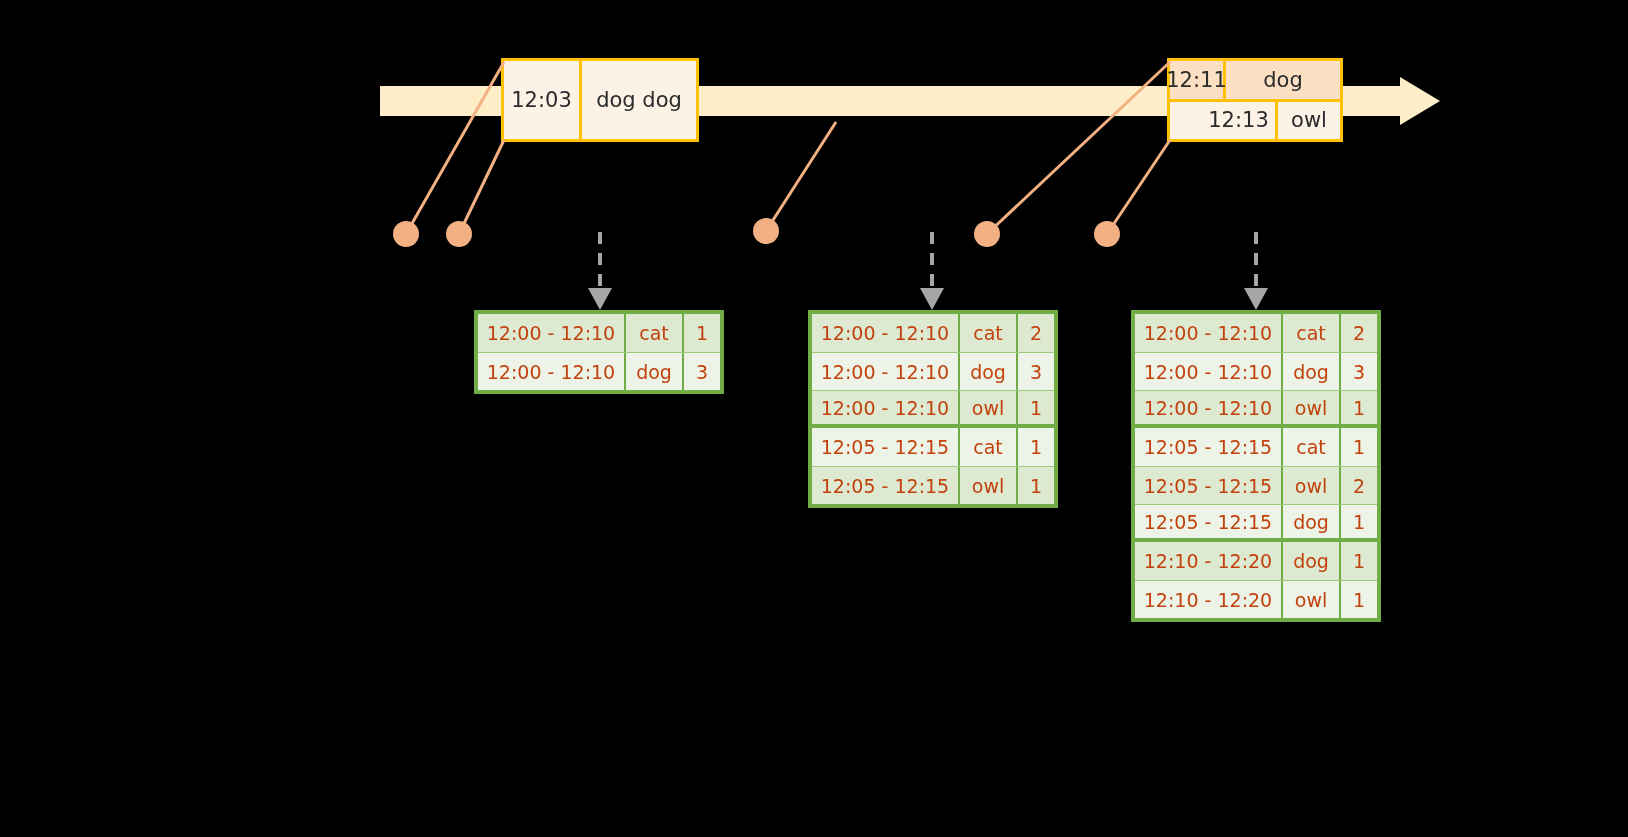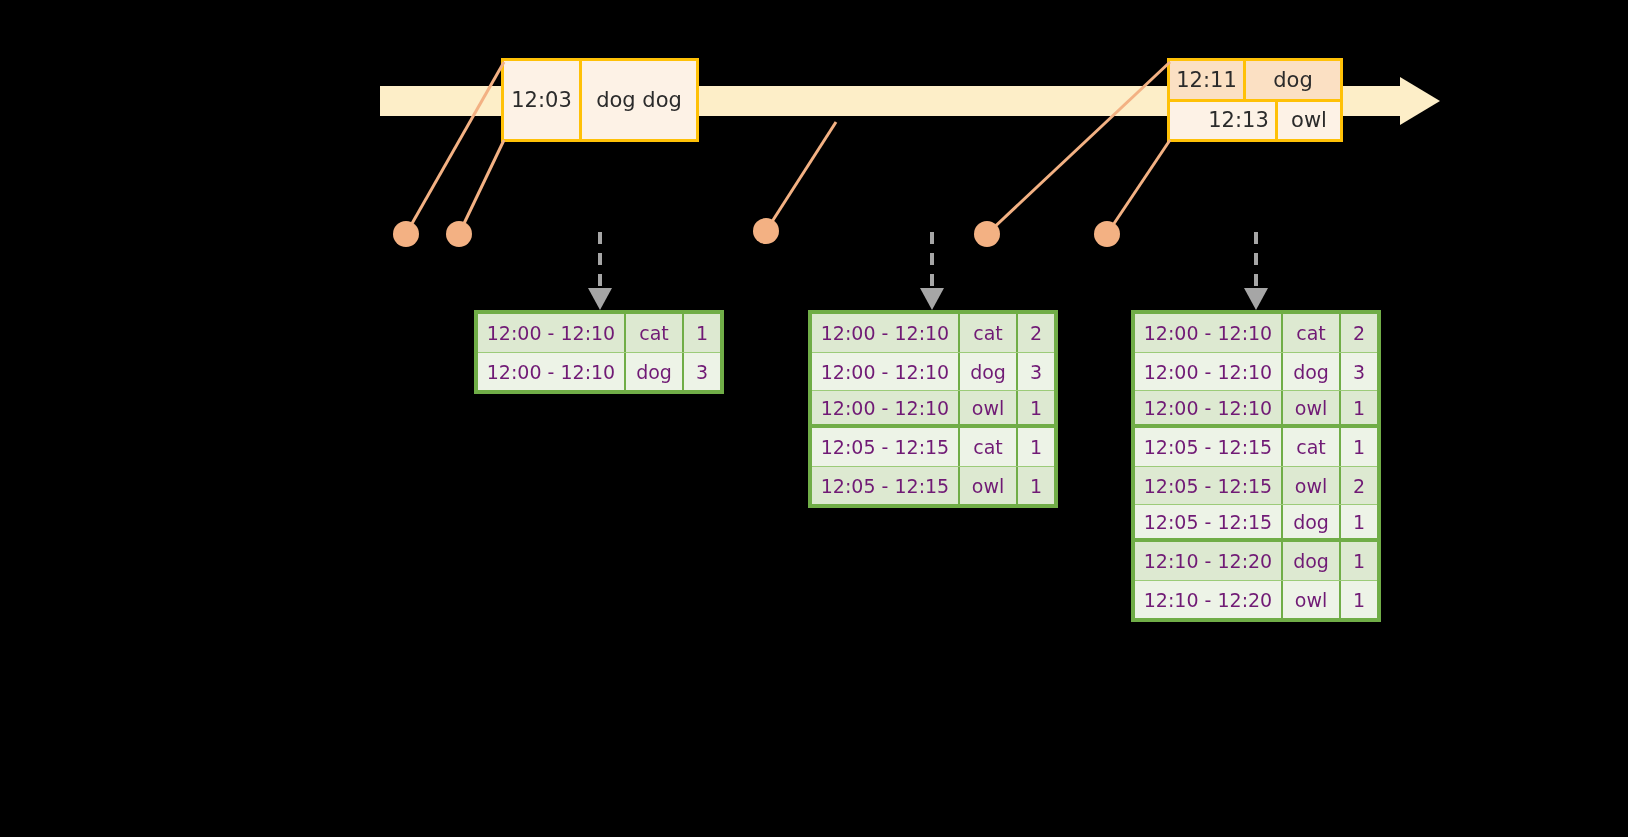--- a/index.html
+++ b/index.html
@@ -96,21 +96,21 @@
     border-bottom: 4px solid #70ad47;
   }
   .rt-row + .rt-row:not(.after-group) {
     border-top: 1.5px solid #9ccb79;
   }
   .rt-cell {
     display: flex;
     align-items: center;
     justify-content: center;
     box-sizing: border-box;
-    color: #701a75;
+    color: #c2410c;
     font-size: 19px;
     white-space: nowrap;
   }
   .rt-cell.win {
     border-right: 2.5px solid #70ad47;
   }
   .rt-cell.key {
     border-right: 2.5px solid #70ad47;
   }
 </style>
@@ -128,21 +128,21 @@
   <div class="event-box" style="left:501px; top:58px; width:198px; height:84px;">
     <div class="event-row shade-b">
       <div class="event-cell time" style="width:78px;">12:03</div>
       <div class="event-cell words" style="flex:1;">dog dog</div>
     </div>
   </div>
 
 
   <div class="event-box" style="left:1167px; top:58px; width:176px; height:84px;">
     <div class="event-row shade-a">
-      <div class="event-cell time" style="width:76px;text-align:right;">12:11</div>
+      <div class="event-cell time" style="width:56px;text-align:right;">12:11</div>
       <div class="event-cell words" style="flex:1;">dog</div>
     </div>
     <div class="event-row shade-b">
       <div class="event-cell time" style="width:76px;margin-left:32px;">12:13</div>
       <div class="event-cell words" style="flex:1;">owl</div>
     </div>
   </div>
 
   <svg class="leader-svg">
     <g stroke="#f3b183" stroke-width="3" fill="none">

